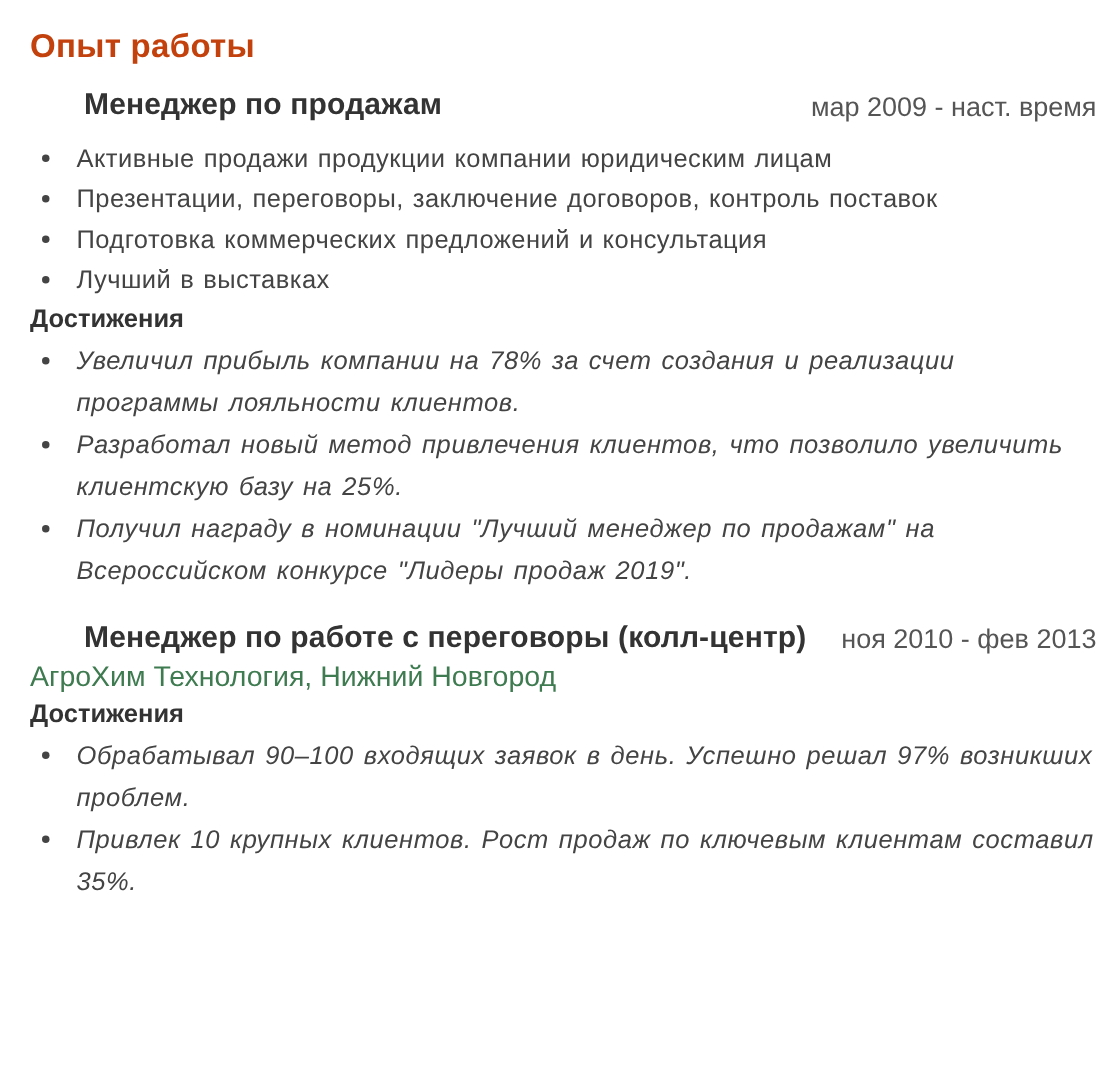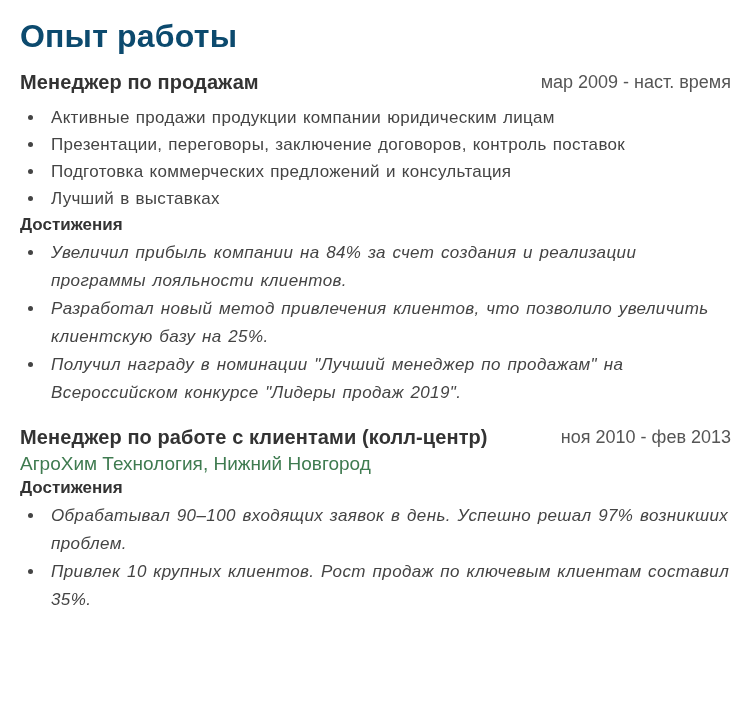--- a/index.html
+++ b/index.html
@@ -13,32 +13,33 @@
     overflow: hidden;
     box-sizing: border-box;
     font-family: "Liberation Sans", sans-serif;
     color: #444444;
   }
   .container {
     padding: 14px 8px 0 20px;
   }
   .section-title {
     margin: 4px 0 15px 0;
-    font-size: 32px;
+    font-size: 22px;
     line-height: 1.15;
     font-weight: bold;
-    color: #0c4a6e;
+    color: #c2410c;
     letter-spacing: 0.2px;
   }
   .job { margin-top: 0; }
   .job + .job { margin-top: 18px; }
   .job-header {
     display: flex;
     justify-content: space-between;
-    align-items: center;
+    align-items: flex-end;
+    margin-left: 36px;
   }
   .job-title {
     margin: 0;
     font-size: 20px;
     line-height: 24px;
     font-weight: bold;
     color: #333333;
     letter-spacing: 0.1px;
   }
   .job-period {
@@ -99,29 +100,29 @@
       <span class="job-period">мар 2009 - наст. время</span>
     </div>
     <ul class="bullets responsibilities">
         <li>Активные продажи продукции компании юридическим лицам</li>
         <li>Презентации, переговоры, заключение договоров, контроль поставок</li>
         <li>Подготовка коммерческих предложений и консультация</li>
         <li>Лучший в выставках</li>
       </ul>
     <div class="achievements-label">Достижения</div>
     <ul class="bullets achievements">
-        <li>Увеличил прибыль компании на 84% за счет создания и реализации программы лояльности клиентов.</li>
+        <li>Увеличил прибыль компании на 78% за счет создания и реализации программы лояльности клиентов.</li>
         <li>Разработал новый метод привлечения клиентов, что позволило увеличить клиентскую базу на 25%.</li>
         <li>Получил награду в номинации "Лучший менеджер по продажам" на Всероссийском конкурсе "Лидеры продаж 2019".</li>
       </ul>
   </div>
 
   <div class="job">
     <div class="job-header">
-      <h2 class="job-title">Менеджер по работе с клиентами (колл-центр)</h2>
+      <h2 class="job-title">Менеджер по работе с переговоры (колл-центр)</h2>
       <span class="job-period">ноя 2010 - фев 2013</span>
     </div>
     <div class="job-company">АгроХим Технология, Нижний Новгород</div>
     <div class="achievements-label">Достижения</div>
     <ul class="bullets achievements">
         <li>Обрабатывал 90–100 входящих заявок в день. Успешно решал 97% возникших проблем.</li>
         <li>Привлек 10 крупных клиентов. Рост продаж по ключевым клиентам составил 35%.</li>
       </ul>
   </div>
 

